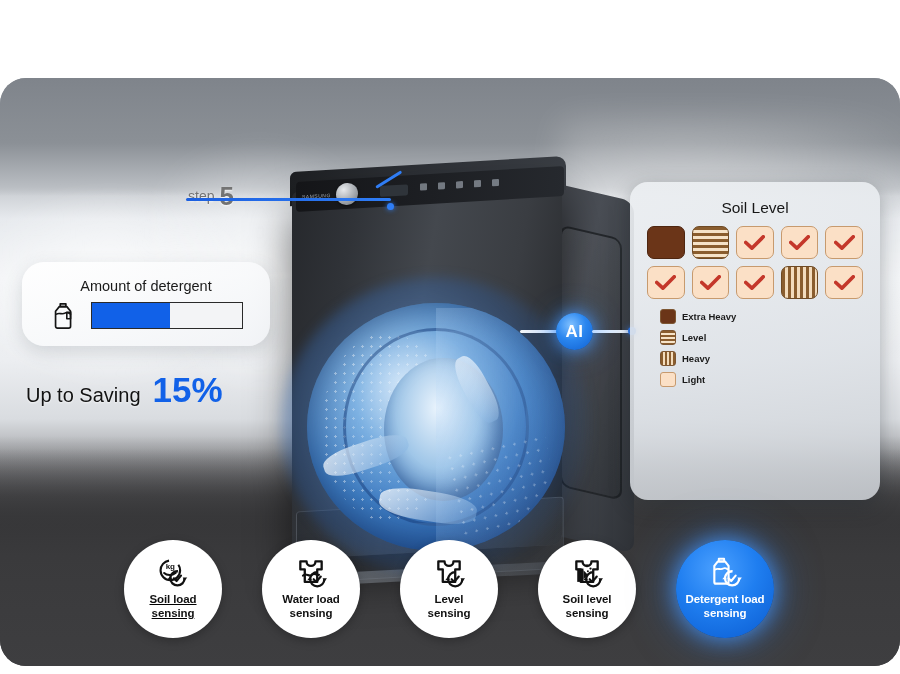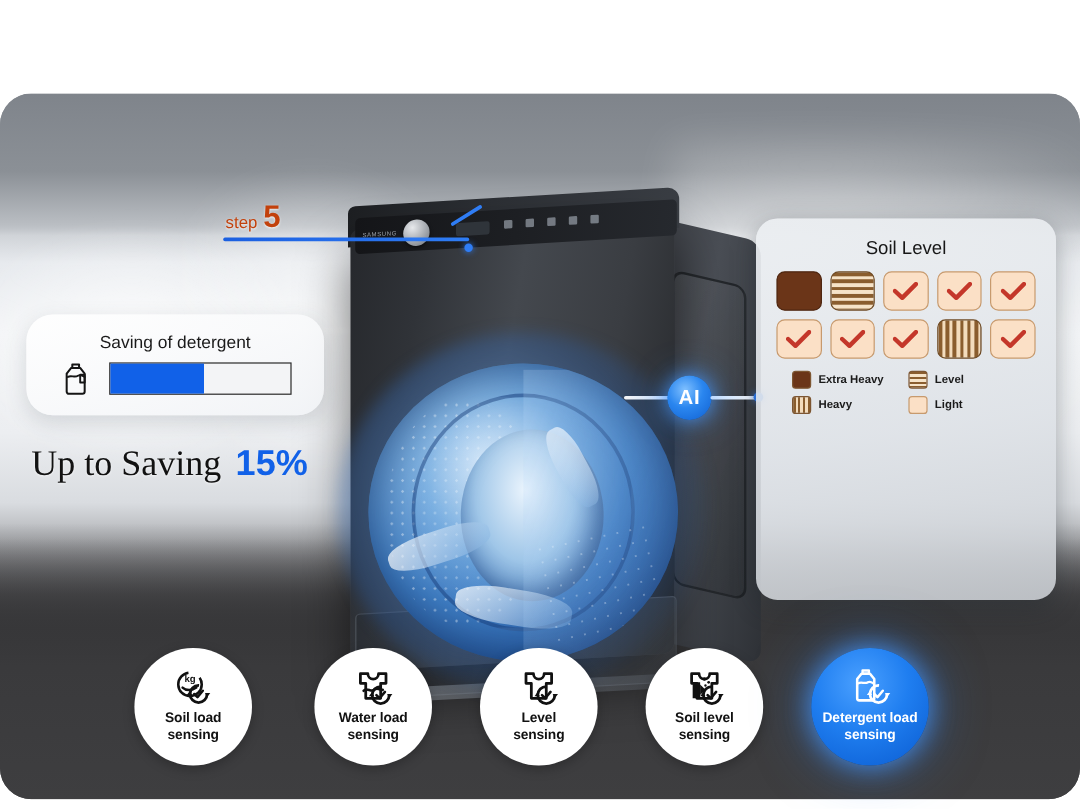--- a/index.html
+++ b/index.html
@@ -206,23 +206,23 @@
   .drum-door {
     position: absolute; left: 50%; top: 2%;
     width: 52%; height: 96%;
     border-radius: 0 50% 50% 0 / 0 50% 50% 0;
     background: linear-gradient(110deg, rgba(190,220,250,.22), rgba(120,170,225,.12));
     border-right: 2px solid rgba(180,215,250,.4);
   }
 
   
   .step-label {
-    position: absolute; left: 188px; top: 167px;
-    display: flex; align-items: flex-end; gap: 5px;
-    color: #c2410c;
+    position: absolute; left: 188px; top: 183px;
+    display: flex; align-items: center; gap: 5px;
+    color: #737373;
     text-shadow: 0 1px 2px rgba(255,255,255,.85);
   }
   .step-word { font-size: 14px; font-weight: 400; }
   .step-num  { font-size: 26px; font-weight: 700; line-height: 1; }
   .step-line {
     position: absolute; left: 186px; top: 198px;
     width: 205px; height: 3px;
     background: linear-gradient(90deg, #1b5fe0, #2f7df5);
     border-radius: 2px;
   }
@@ -260,26 +260,25 @@
     display: flex;
   }
   .det-fill { height: 100%; background: #1161e8; }
 
   
   .saving {
     position: absolute; left: 26px; top: 370px;
     display: flex; align-items: baseline; gap: 12px;
   }
   .saving-label {
-    font-size: 30px; color: #121212; font-weight: 400;
+    font-size: 20px; color: #121212; font-weight: 400;
     text-shadow: 0 1px 2px rgba(255,255,255,.7);
-    font-family: Liberation Serif, serif;
   }
   .saving-value {
-    font-size: 30px; color: #1161e8; font-weight: 700;
+    font-size: 35px; color: #1161e8; font-weight: 700;
   }
 
   
   .ai-line-left {
     position: absolute; left: 520px; top: 330px;
     width: 44px; height: 3px;
     background: linear-gradient(90deg, rgba(255,255,255,.95), #bcd9ff);
     border-radius: 2px;
   }
   .ai-line-right {
@@ -394,21 +393,21 @@
   .tile.heavy {
     background: repeating-linear-gradient(90deg, #8a5d2e 0 3px, #f3dcbd 3px 6px);
     border-color: #6e4a24;
   }
   .tile.light { background: #fbe0c6; border-color: #c79a6e; }
   .check { width: 21px; height: 15px; display: block; }
   .soil-legend {
     margin: 10px auto 0;
     width: 190px;
     display: grid;
-    grid-template-columns: 1fr 1fr;
+    grid-template-columns: 1fr;
     row-gap: 6px; column-gap: 4px;
   }
   .lg-item { display: flex; align-items: center; gap: 6px; }
   .lg-sw {
     width: 16px; height: 15px; border-radius: 3px;
     border: 1.2px solid #7d5632;
   }
   .lg-sw.extra-heavy { background: #6b3518; }
   .lg-sw.normal { background: repeating-linear-gradient(180deg, #8a5d2e 0 2px, #f6e3c8 2px 4px); }
   .lg-sw.heavy  { background: repeating-linear-gradient(90deg, #8a5d2e 0 2px, #f3dcbd 2px 4px); }
@@ -432,21 +431,21 @@
   .node.active {
     background: radial-gradient(circle at 42% 30%, #4aa0ff 0%, #1f7ef0 45%, #0a5bd0 100%);
     box-shadow: 0 0 22px rgba(70,150,250,.85), 0 0 46px rgba(50,130,245,.5);
   }
   .node-icon { width: 36px; height: 32px; display: block; }
   .node-label {
     font-size: 11.5px; line-height: 1.18; text-align: center;
     color: #111111; font-weight: 600; letter-spacing: -.1px;
   }
   .node.active .node-label { color: #ffffff; }
-  .n1 { left: 112px; } .n2 { left: 262px; } .n3 { left: 400px; }
+  .n1 { left: 124px; text-decoration: underline; } .n2 { left: 262px; } .n3 { left: 400px; }
   .n4 { left: 538px; } .n5 { left: 676px; }
 </style>
 </head>
 <body>
 
 <div id="stage">
 
   <div class="scene">
     <div class="wall-edge"></div>
     <div class="light-a"></div>
@@ -496,21 +495,21 @@
 
   <div class="step-label">
     <span class="step-word">step</span>
     <span class="step-num">5</span>
   </div>
   <div class="step-line"></div>
   <div class="step-line-angle"></div>
   <div class="step-dot"></div>
 
   <div class="det-card">
-    <div class="det-title">Saving of detergent</div>
+    <div class="det-title">Amount of detergent</div>
     <div class="det-row">
       <svg class="det-bottle" viewBox="0 0 32 32">
         <path d="M12 3h6v3h-6z" fill="none" stroke="#151515" stroke-width="1.8" stroke-linejoin="round"></path>
         <path d="M11 6h8l4 5v16a2 2 0 0 1-2 2H9a2 2 0 0 1-2-2V11z" fill="none" stroke="#151515" stroke-width="1.8" stroke-linejoin="round"></path>
         <path d="M8 14c3-2 6 1 9-1 2.5-1.6 5 .4 6 1" fill="none" stroke="#151515" stroke-width="1.7" stroke-linecap="round"></path>
         <path d="M19 12h4v7h-4z" fill="none" stroke="#151515" stroke-width="1.7" stroke-linejoin="round"></path>
       </svg>
       <div class="det-bar">
         <div class="det-fill" id="det-fill" style="width: 52%;"></div>
       </div>

